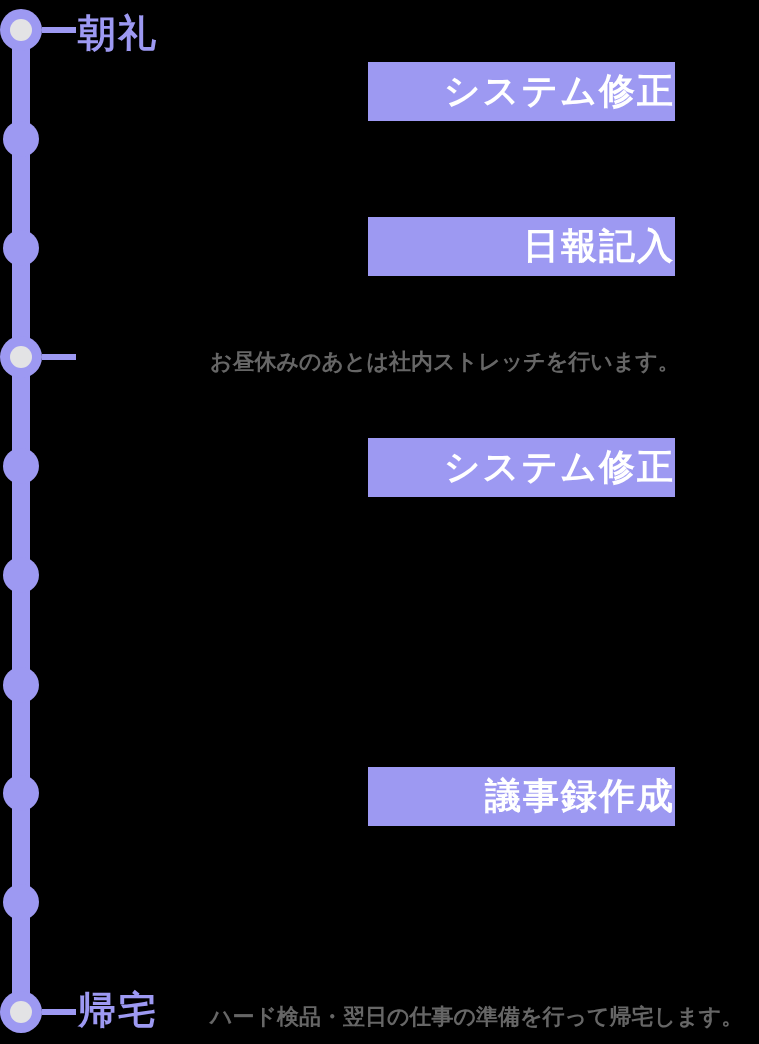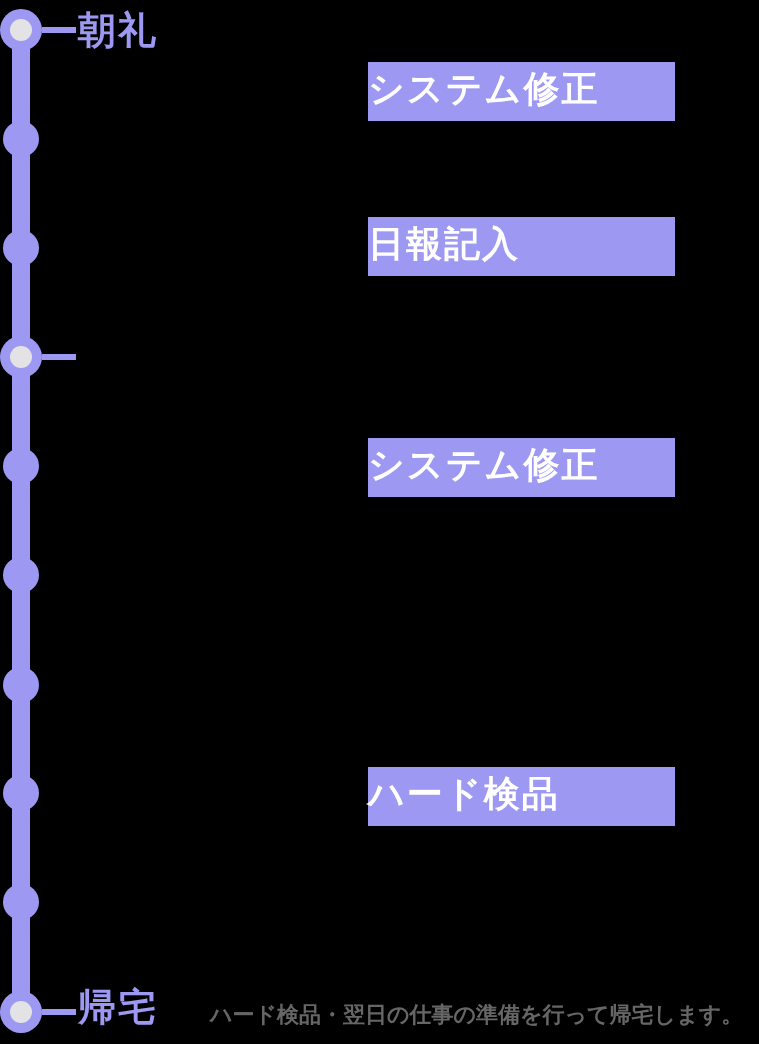--- a/index.html
+++ b/index.html
@@ -6,21 +6,21 @@
     margin: 0;
     padding: 0;
     background: #000000;
   }
   .stage {
     position: relative;
     width: 759px;
     height: 1044px;
     background: #000000;
     overflow: hidden;
-    font-family: Liberation Mono, monospace;
+    font-family: Liberation Serif, serif;
   }
   
   .vline {
     position: absolute;
     left: 12px;
     top: 30px;
     width: 18px;
     height: 982px;
     background: #9d99f2;
     z-index: 1;
@@ -91,21 +91,21 @@
     position: absolute;
     left: 368px;
     width: 307px;
     height: 59px;
     background: #9d99f2;
     color: #ffffff;
     font-size: 36px;
     line-height: 59px;
     font-weight: 700;
     letter-spacing: 2px;
-    text-align: left;
+    text-align: right;
     white-space: nowrap;
     z-index: 4;
   }
 </style>
 </head>
 <body>
 
 <div class="stage">
 
   <div class="vline"></div>
@@ -128,20 +128,21 @@
     <div class="inner"></div>
   </div>
 
   <div class="connector" style="top:27px"></div>
   <div class="connector" style="top:354px"></div>
   <div class="connector" style="top:1009px"></div>
 
   <div class="milestone-label" style="top:14px">朝礼</div>
   <div class="milestone-label" style="top:991px">帰宅</div>
 
+  <div class="note" style="top:346px">お昼休みのあとは社内ストレッチを行います。</div>
   <div class="note" style="top:1001px">ハード検品・翌日の仕事の準備を行って帰宅します。</div>
 
   <div class="task-box" style="top:62px">システム修正</div>
   <div class="task-box" style="top:217px">日報記入</div>
   <div class="task-box" style="top:438px">システム修正</div>
-  <div class="task-box" style="top:767px">ハード検品</div>
+  <div class="task-box" style="top:767px">議事録作成</div>
 
 </div>
 
 </body></html>

